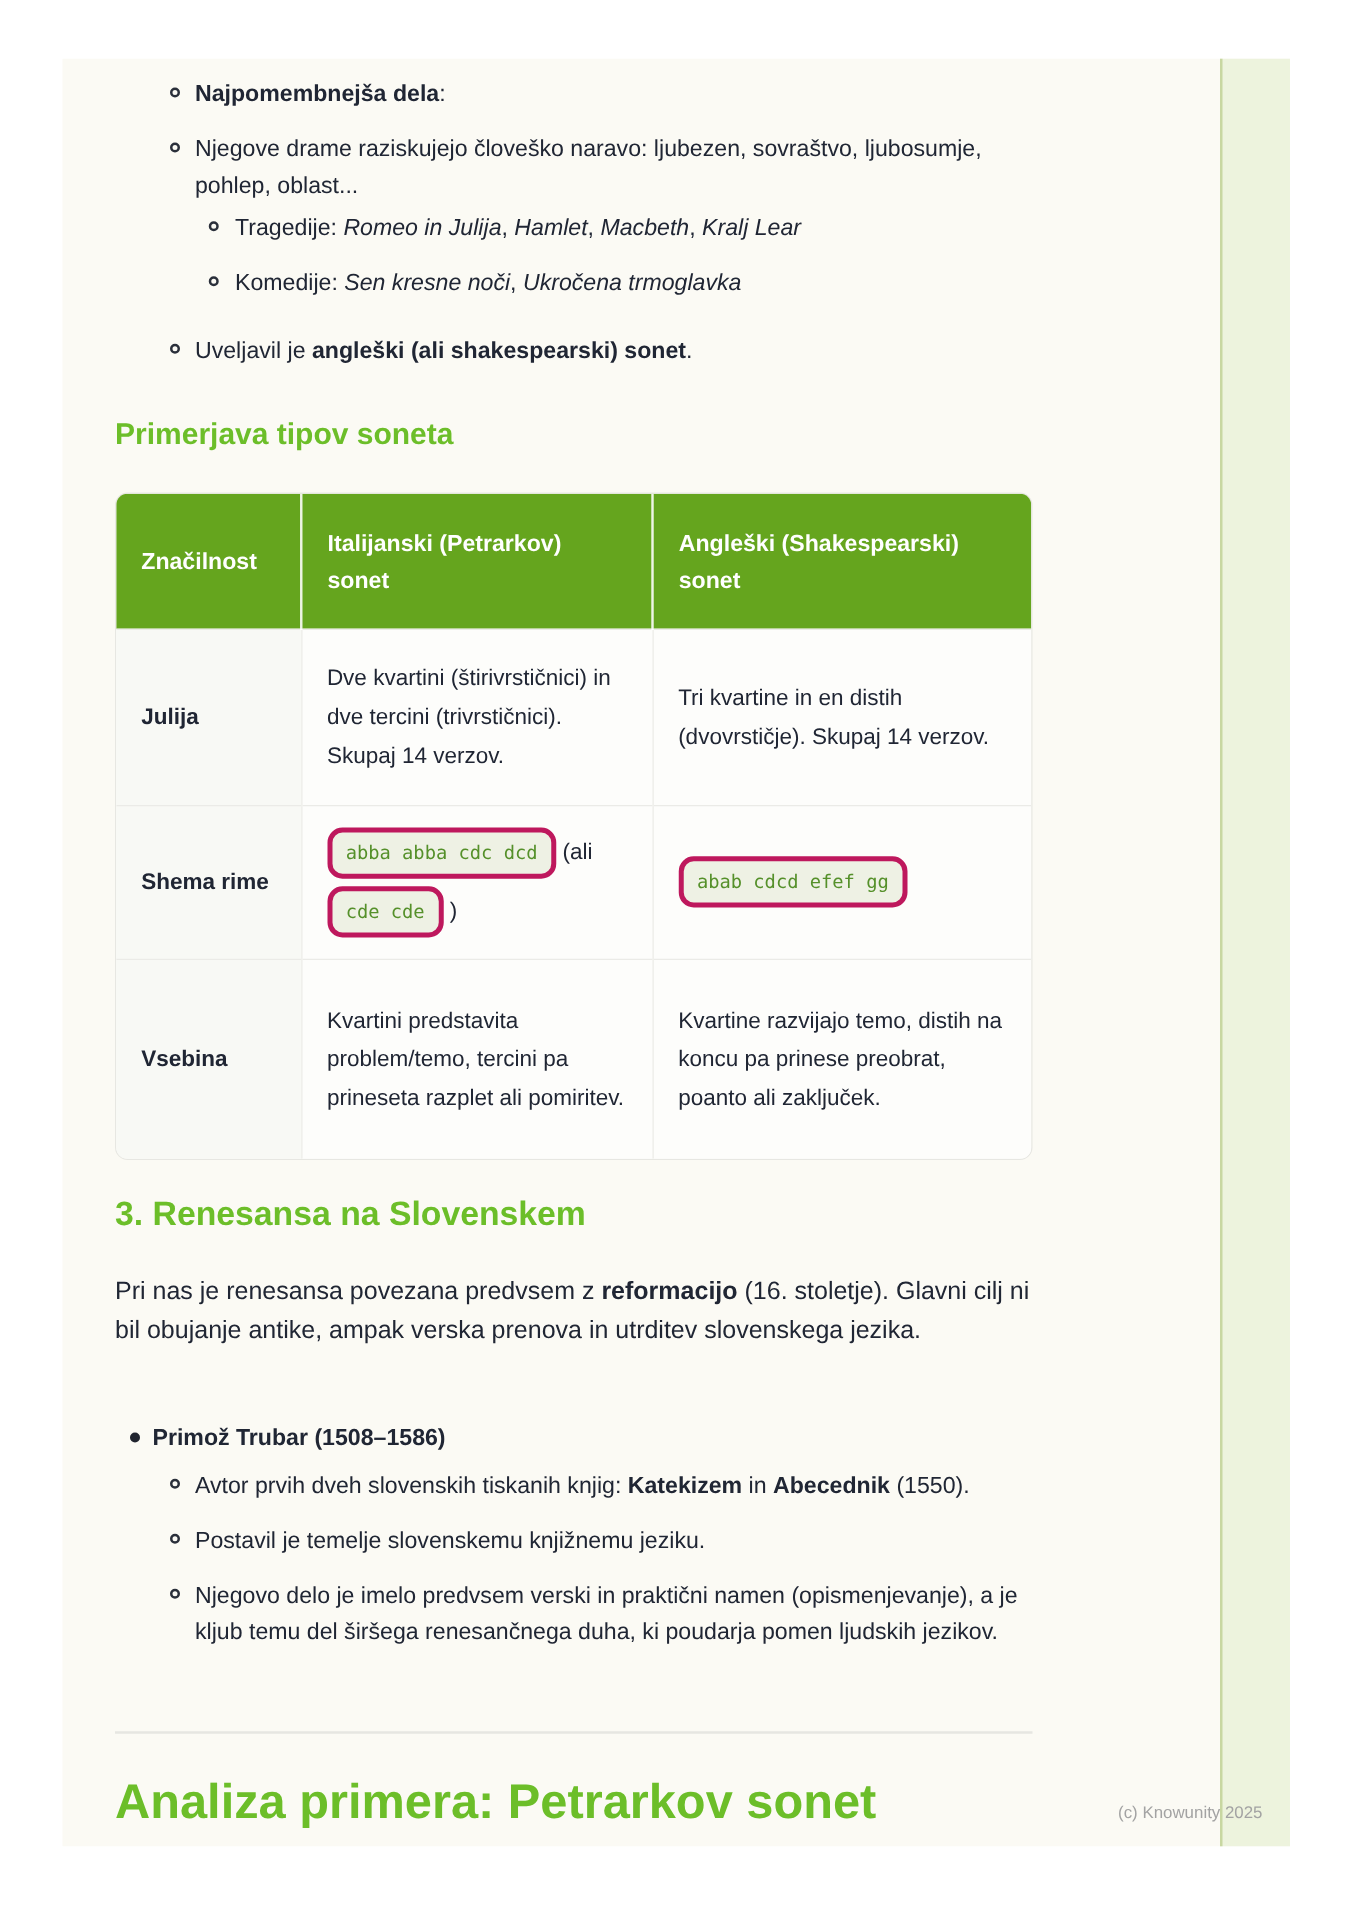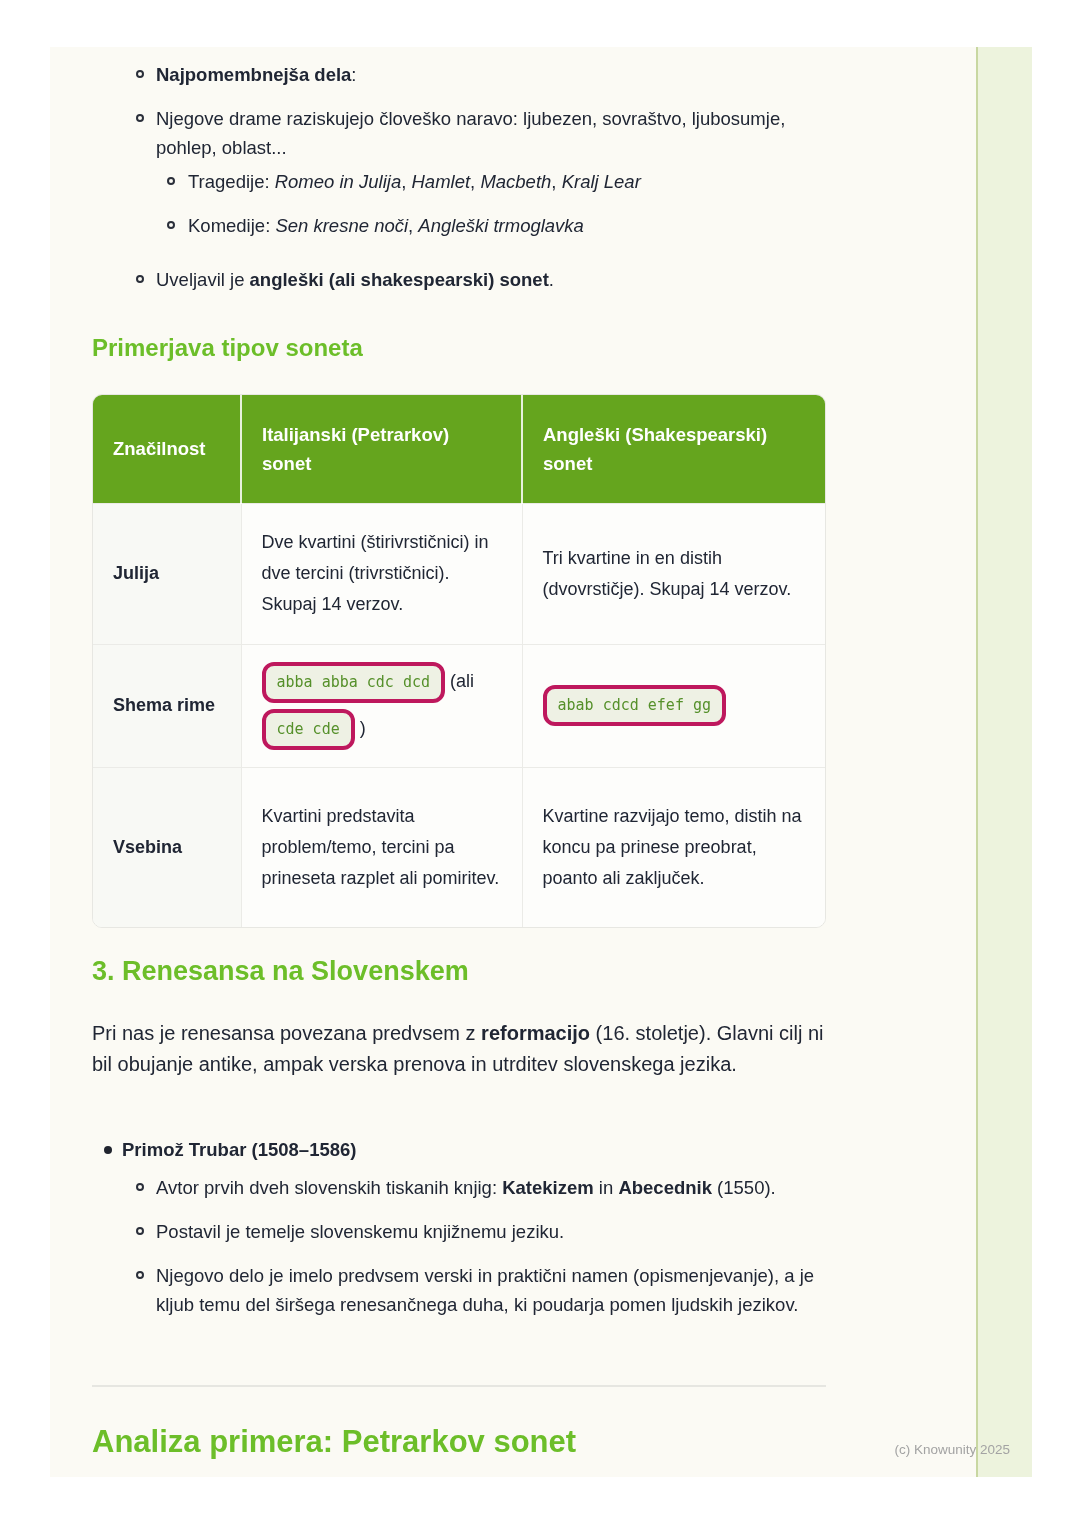--- a/index.html
+++ b/index.html
@@ -25,21 +25,21 @@
   .lvl3 .marker-circle { margin-right:13px; }
   .marker-disc { flex:none; width:8px; height:8px; background:#20242e;
     border-radius:50%; margin-top:11px; margin-right:10px; }
   .li-text { flex:1; }
 
   .b { font-weight:bold; }
   .i { font-style:italic; }
 
   h3.sec { font-size:24px; line-height:29px; font-weight:bold; color:#6cbe29; }
   h2.sec { font-size:27px; line-height:33px; font-weight:bold; color:#6cbe29; }
-  h1.sec { font-size:31px; line-height:40px; font-weight:bold; color:#6cbe29; }
+  h1.sec { font-size:39px; line-height:40px; font-weight:bold; color:#6cbe29; }
 
   
   .tbl-wrap { border:1px solid #e7e7e2; border-radius:10px; overflow:hidden; background:#fdfdfb; }
   table.cmp { width:732px; border-collapse:collapse; table-layout:fixed; }
   table.cmp col.c1 { width:148px; }
   table.cmp col.c2 { width:281px; }
   table.cmp col.c3 { width:303px; }
   table.cmp thead tr { height:108px; }
   table.cmp tbody tr.r0 { height:141px; }
   table.cmp tbody tr.r1 { height:112px; }
@@ -80,21 +80,21 @@
         <li class="item lvl2">
           <span class="marker-circle"></span>
           <div class="li-text"><span>Njegove drame raziskujejo človeško naravo: ljubezen, sovraštvo, ljubosumje, pohlep, oblast...</span></div>
         </li>
         <li class="item lvl3" style="margin-top:5px;">
           <span class="marker-circle"></span>
           <div class="li-text"><span>Tragedije: </span><span class="i">Romeo in Julija</span><span>, </span><span class="i">Hamlet</span><span>, </span><span class="i">Macbeth</span><span>, </span><span class="i">Kralj Lear</span></div>
         </li>
         <li class="item lvl3">
           <span class="marker-circle"></span>
-          <div class="li-text"><span>Komedije: </span><span class="i">Sen kresne noči</span><span>, </span><span class="i">Angleški trmoglavka</span></div>
+          <div class="li-text"><span>Komedije: </span><span class="i">Sen kresne noči</span><span>, </span><span class="i">Ukročena trmoglavka</span></div>
         </li>
         <li class="item lvl2" style="margin-top:25px;">
           <span class="marker-circle"></span>
           <div class="li-text"><span>Uveljavil je </span><span class="b">angleški (ali shakespearski) sonet</span><span>.</span></div>
         </li>
       </ul>
     </div>
 
     <h3 class="sec block" style="top:286px;">Primerjava tipov soneta</h3>
 

